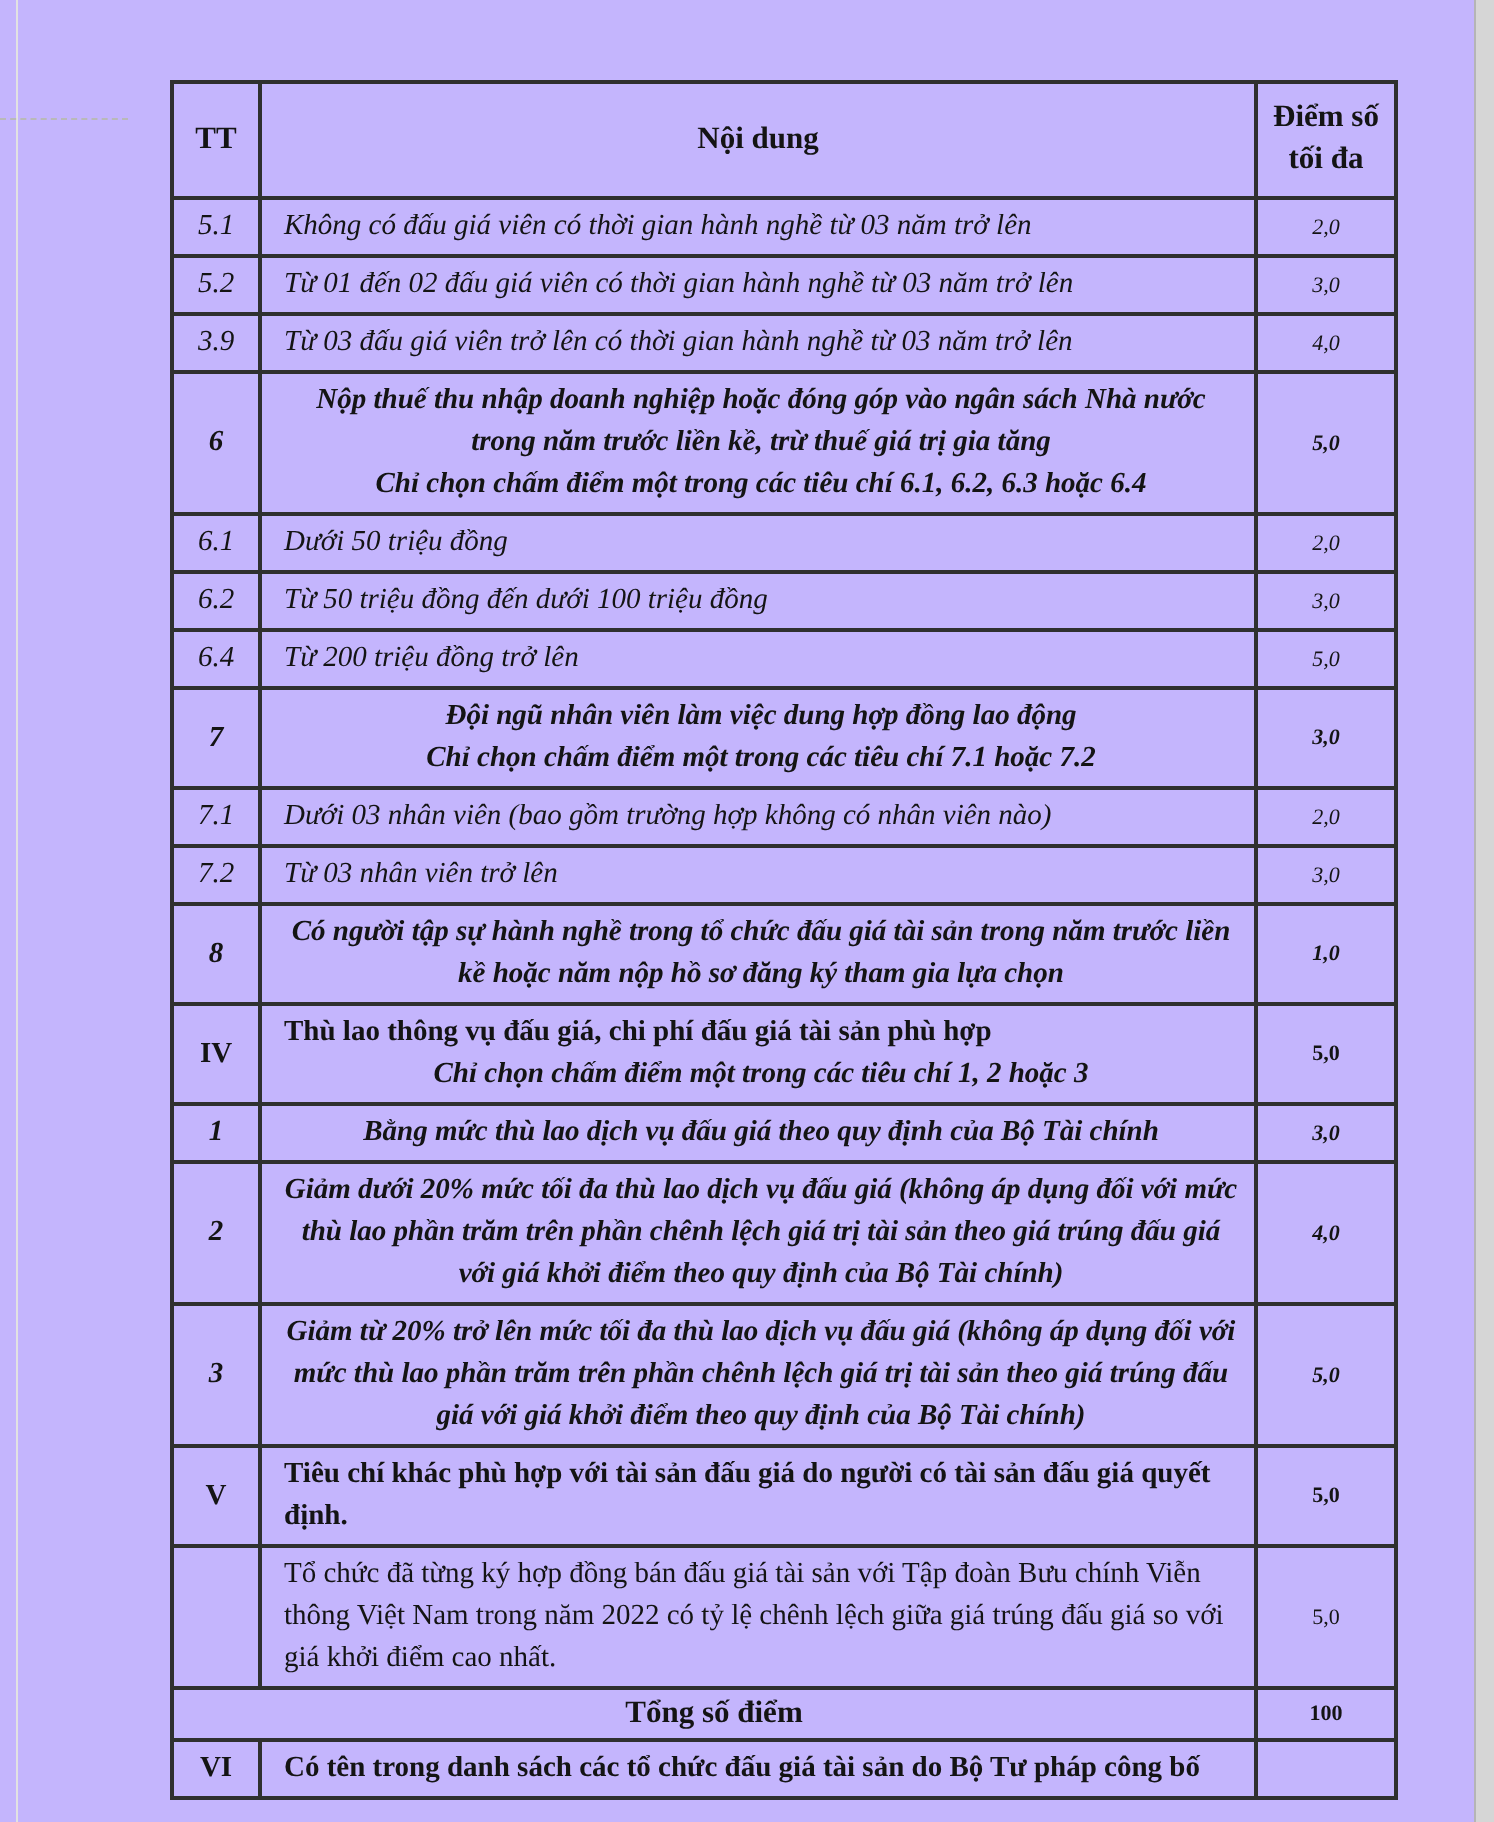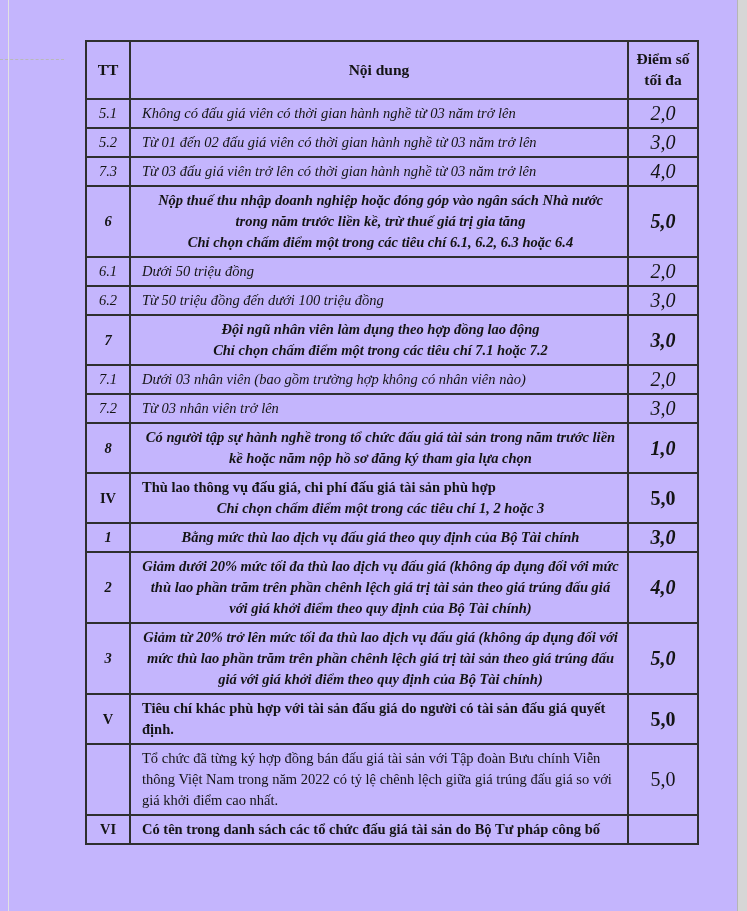--- a/index.html
+++ b/index.html
@@ -66,21 +66,21 @@
     font-size: 14.5px;
     line-height: 1.45;
     padding: 3px 8px 3px 11px;
     vertical-align: middle;
     text-align: left;
     margin-top: 25px;
   }
   td.cell-score {
     text-align: center;
     vertical-align: middle;
-    font-size: 20px;
+    font-size: 11px;
     padding: 2px;
   }
   td.cell-total {
     text-align: center;
     vertical-align: middle;
     font-size: 15.5px;
     padding: 3px;
   }
   .s-i  { font-style: italic; }
   .s-b  { font-weight: bold; }
@@ -116,21 +116,21 @@
           <td class="cell-score s-i">2,0</td>
         </tr>
         <tr>
           <td class="cell-tt s-i">5.2</td>
           <td class="cell-content">
             <div class="s-i">Từ 01 đến 02 đấu giá viên có thời gian hành nghề từ 03 năm trở lên</div>
           </td>
           <td class="cell-score s-i">3,0</td>
         </tr>
         <tr>
-          <td class="cell-tt s-i">7.3</td>
+          <td class="cell-tt s-i">3.9</td>
           <td class="cell-content">
             <div class="s-i">Từ 03 đấu giá viên trở lên có thời gian hành nghề từ 03 năm trở lên</div>
           </td>
           <td class="cell-score s-i">4,0</td>
         </tr>
         <tr>
           <td class="cell-tt s-bi">6</td>
           <td class="cell-content">
             <div class="s-bi">Nộp thuế thu nhập doanh nghiệp hoặc đóng góp vào ngân sách Nhà nước trong năm trước liền kề, trừ thuế giá trị gia tăng</div>
             <div class="s-bi">Chỉ chọn chấm điểm một trong các tiêu chí 6.1, 6.2, 6.3 hoặc 6.4</div>
@@ -145,23 +145,30 @@
           <td class="cell-score s-i">2,0</td>
         </tr>
         <tr>
           <td class="cell-tt s-i">6.2</td>
           <td class="cell-content">
             <div class="s-i">Từ 50 triệu đồng đến dưới 100 triệu đồng</div>
           </td>
           <td class="cell-score s-i">3,0</td>
         </tr>
         <tr>
+          <td class="cell-tt s-i">6.4</td>
+          <td class="cell-content">
+            <div class="s-i">Từ 200 triệu đồng trở lên</div>
+          </td>
+          <td class="cell-score s-i">5,0</td>
+        </tr>
+        <tr>
           <td class="cell-tt s-bi">7</td>
           <td class="cell-content">
-            <div class="s-bi">Đội ngũ nhân viên làm dụng theo hợp đồng lao động</div>
+            <div class="s-bi">Đội ngũ nhân viên làm việc dung hợp đồng lao động</div>
             <div class="s-bi">Chỉ chọn chấm điểm một trong các tiêu chí 7.1 hoặc 7.2</div>
           </td>
           <td class="cell-score s-bi">3,0</td>
         </tr>
         <tr>
           <td class="cell-tt s-i">7.1</td>
           <td class="cell-content">
             <div class="s-i">Dưới 03 nhân viên (bao gồm trường hợp không có nhân viên nào)</div>
           </td>
           <td class="cell-score s-i">2,0</td>
@@ -215,20 +222,24 @@
             <div class="s-b">Tiêu chí khác phù hợp với tài sản đấu giá do người có tài sản đấu giá quyết định.</div>
           </td>
           <td class="cell-score s-b">5,0</td>
         </tr>
         <tr>
           <td class="cell-tt "></td>
           <td class="cell-content">
             <div class="">Tổ chức đã từng ký hợp đồng bán đấu giá tài sản với Tập đoàn Bưu chính Viễn thông Việt Nam trong năm 2022 có tỷ lệ chênh lệch giữa giá trúng đấu giá so với giá khởi điểm cao nhất.</div>
           </td>
           <td class="cell-score ">5,0</td>
+        </tr>
+        <tr>
+          <td class="cell-total s-b" colspan="2">Tổng số điểm</td>
+          <td class="cell-score s-b">100</td>
         </tr>
         <tr>
           <td class="cell-tt s-b">VI</td>
           <td class="cell-content">
             <div class="s-b">Có tên trong danh sách các tổ chức đấu giá tài sản do Bộ Tư pháp công bố</div>
           </td>
           <td class="cell-score "></td>
         </tr>
       </tbody>
   </table>

